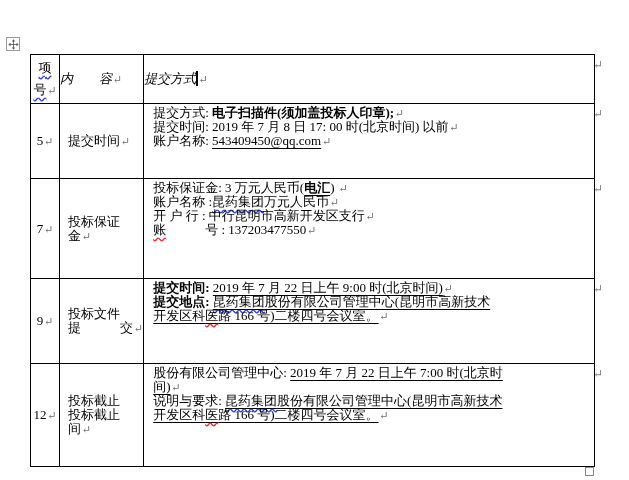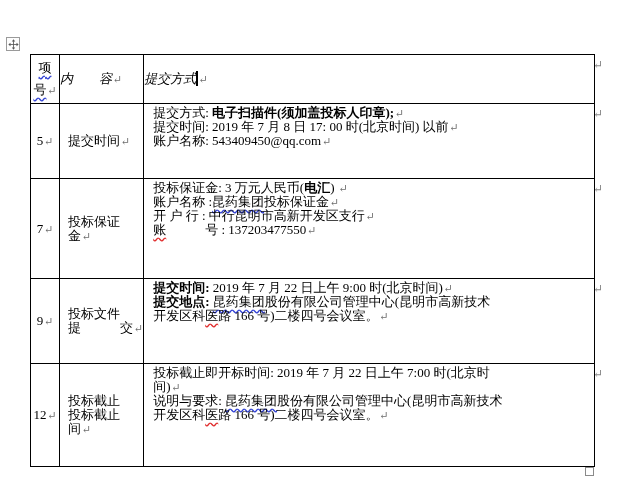--- a/index.html
+++ b/index.html
@@ -16,21 +16,21 @@
     position:absolute;left:30px;top:54px;border-collapse:collapse;table-layout:fixed;
   }
   td{border:1px solid #000;padding:0;overflow:hidden;}
   .line{white-space:pre;line-height:14px;font-size:13px;}
   tr.hdr .line{line-height:22px;}
   td.no{text-align:center;vertical-align:middle;}
   td.label{vertical-align:middle;padding-left:8px;}
   td.desc-h{vertical-align:middle;font-style:italic;}
   td.details{vertical-align:top;padding:2px 4px 0 9px;}
   .b{font-weight:bold;}
-  .u{text-underline-offset:3px;text-decoration-skip-ink:none;}
+  .u{text-decoration:underline;text-underline-offset:3px;text-decoration-skip-ink:none;}
   .wavy-blue{
     text-decoration-line:underline;text-decoration-style:wavy;
     text-decoration-color:var(--c-blue,#2f3fd3);text-underline-offset:3px;
     text-decoration-skip-ink:none;
   }
   .wavy-red{
     text-decoration-line:underline;text-decoration-style:wavy;
     text-decoration-color:var(--c-red,#e02b2b);text-underline-offset:3px;
     text-decoration-skip-ink:none;
   }
@@ -95,21 +95,21 @@
         <tr style="height: 100px;">
           <td class="no">
             <div class="line"><span>7</span><span class="pilcrow">↵</span></div>
           </td>
           <td class="label">
             <div class="line"><span>投标保证</span></div>
             <div class="line"><span>金</span><span class="pilcrow">↵</span></div>
           </td>
           <td class="details">
             <div class="line"><span>投标保证金: 3 万元人民币(</span><span class="b u">电汇</span><span>) </span><span class="pilcrow">↵</span></div>
-            <div class="line"><span>账户名称 :</span><span class="wavy-blue">昆药集团</span><span>投标保证金</span><span class="pilcrow">↵</span></div>
+            <div class="line"><span>账户名称 :</span><span class="wavy-blue">昆药集团</span><span>万元人民币</span><span class="pilcrow">↵</span></div>
             <div class="line"><span>开 户 行 : 中行昆明市高新开发区支行</span><span class="pilcrow">↵</span></div>
             <div class="line"><span class="wavy-red">账</span><span>　　　号 : 137203477550</span><span class="pilcrow">↵</span></div>
           </td>
         </tr>
         <tr style="height: 85px;">
           <td class="no">
             <div class="line"><span>9</span><span class="pilcrow">↵</span></div>
           </td>
           <td class="label">
             <div class="line"><span>投标文件</span></div>
@@ -124,21 +124,21 @@
         <tr style="height: 103px;">
           <td class="no">
             <div class="line"><span>12</span><span class="pilcrow">↵</span></div>
           </td>
           <td class="label">
             <div class="line"><span>投标截止</span></div>
             <div class="line"><span>投标截止</span></div>
             <div class="line"><span>间</span><span class="pilcrow">↵</span></div>
           </td>
           <td class="details">
-            <div class="line"><span>投标截止即开标时间: </span><span class="u">2019 年 7 月 22 日上午 7:00 时(北京时</span></div>
+            <div class="line"><span>股份有限公司管理中心: </span><span class="u">2019 年 7 月 22 日上午 7:00 时(北京时</span></div>
             <div class="line"><span class="u">间)</span><span class="pilcrow">↵</span></div>
             <div class="line"><span>说明与要求: </span><span class="u"><span class="wavy-blue">昆药集团</span></span><span class="u">股份有限公司管理中心(昆明市高新技术</span></div>
             <div class="line"><span class="u">开发区科</span><span class="u"><span class="wavy-red">医</span></span><span class="u">路 166 号)二楼四号会议室。</span><span class="pilcrow">↵</span></div>
           </td>
         </tr>
       </tbody>
   </table>
 
   <div class="resize-handle"></div>
 

